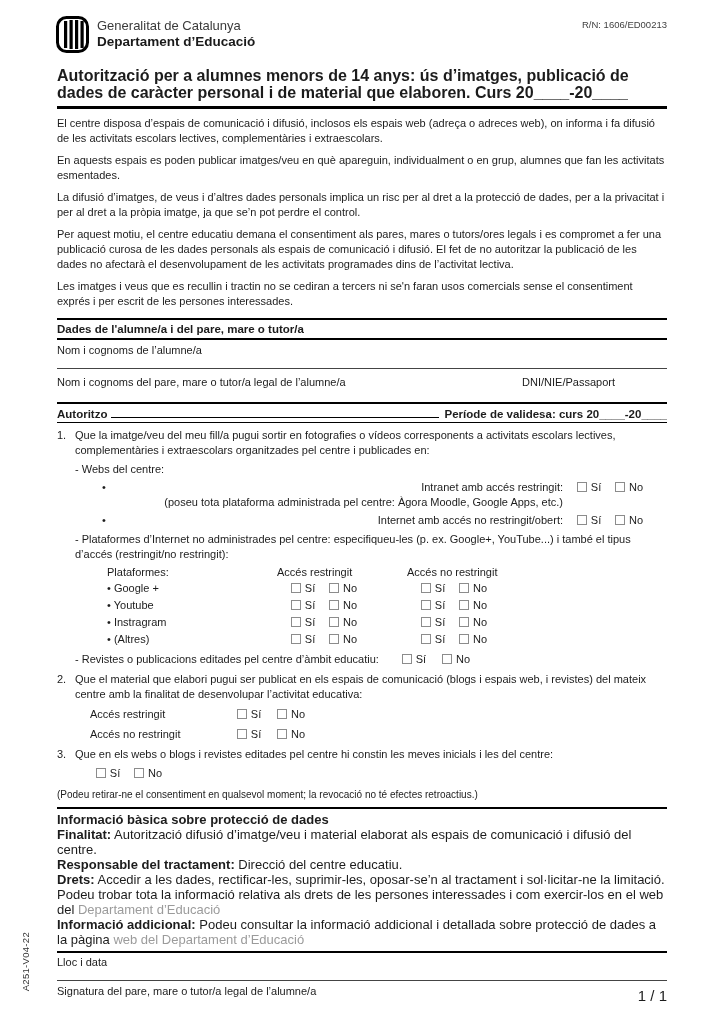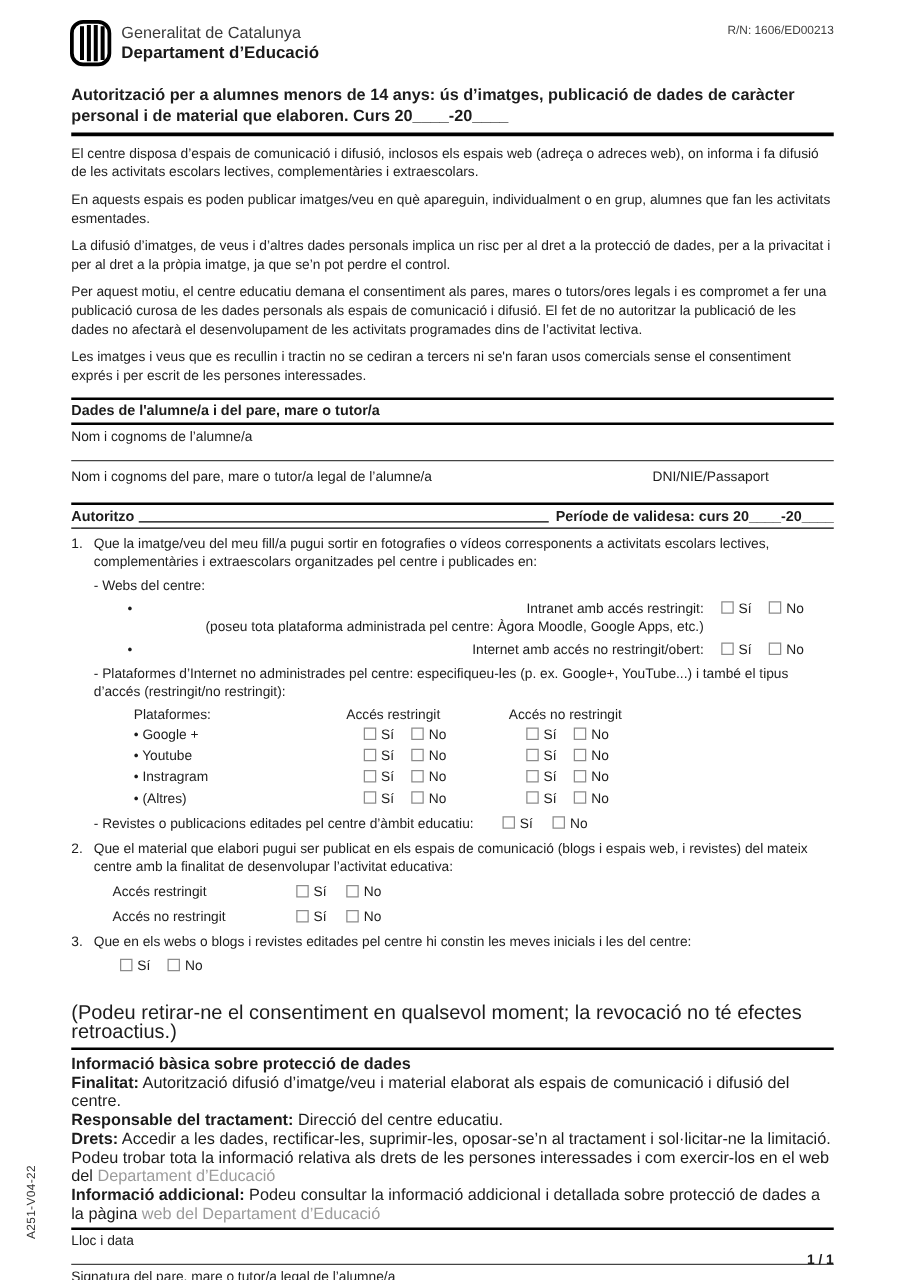--- a/index.html
+++ b/index.html
@@ -16,21 +16,21 @@
   
   .hdr { display:flex; justify-content:space-between; align-items:flex-start; margin-left:-29px; }
   .brand { display:flex; align-items:flex-start; gap:6px;padding-left:28px; }
   .brand svg { display:block; }
   .brand-text { padding-top:2px; }
   .brand-l1 { font-size:13px; color:#3a3a3a; line-height:16px; }
   .brand-l2 { font-size:13.5px; font-weight:bold; color:#1a1a1a; line-height:16px; }
   .ref { font-size:9.5px; color:#3f3f3f; padding-top:3px; }
 
   
-  .title { margin-top:13px; font-size:13px; font-weight:bold; line-height:17px; border-bottom:3px solid #000; padding-bottom:5px; }
+  .title { margin-top:13px; font-size:16px; font-weight:bold; line-height:17px; border-bottom:3px solid #000; padding-bottom:5px; }
 
   
   .para { font-size:11px; line-height:15px; margin-top:7px; }
 
   
   .sec-dades { margin-top:9px; border-top:2.5px solid #000; }
   .sec-head { font-size:11.5px; font-weight:bold; padding:3px 0 3px 0; border-bottom:2px solid #000; }
   .field-lbl { font-size:11px; padding-top:3px; line-height:15px; }
   .field-line { border-bottom:1px solid #444; height:11px; }
   .field-row2 { display:flex; justify-content:space-between; padding:3px 0 10px 0; }
@@ -72,37 +72,37 @@
   .revistes { margin-left:18px; margin-top:3px; font-size:11px; line-height:16px; }
   .revistes .grp-si { width:56px; margin-left:4px; }
 
   .acc-row { margin-left:33px; margin-top:5px; font-size:11px; line-height:15px; }
   .acc-lbl { display:inline-block; width:128px; }
   .acc-row .grp-si { width:56px; }
 
   .i3-pair { margin-left:25px; margin-top:3px; font-size:11px; line-height:16px; }
   .i3-pair .grp-si { width:52px; }
 
-  .revocation { font-size:16px; line-height:15px; margin-top:22px; }
+  .revocation { font-size:10px; line-height:15px; margin-top:6px; }
 
   
   .sec-priv { margin-top:5px; border-top:2px solid #000; padding-top:3px; font-size:13px; line-height:15px; }
   .sec-priv b { font-weight:bold; }
   .glink { color:#9b9b9b; }
 
   
   .sec-lloc { margin-top:4px; border-top:2px solid #000; }
   .lloc-lbl { font-size:11px; padding-top:3px; }
   .lloc-line { border-bottom:1px solid #444; height:13px; }
   .sig-lbl { font-size:11px; padding-top:4px; }
   .sig-space { height:36px; }
   .sec-dir { border-top:3px solid #000; }
   .dir-head { font-size:12.5px; font-weight:bold; padding-top:4px; }
 
-  .pageno { position:absolute; right:57px; bottom:10px; font-size:11px;font-weight:bold; }
+  .pageno { position:absolute; right:57px; bottom:20px; font-size:15px; }
   .form-code {
     position:absolute; left:20px; top:932px;
     writing-mode:vertical-rl; transform:rotate(180deg);
     font-size:9.5px; color:#333; letter-spacing:0.3px;
   }
 </style>
 </head>
 <body>
 
 <div class="page">

